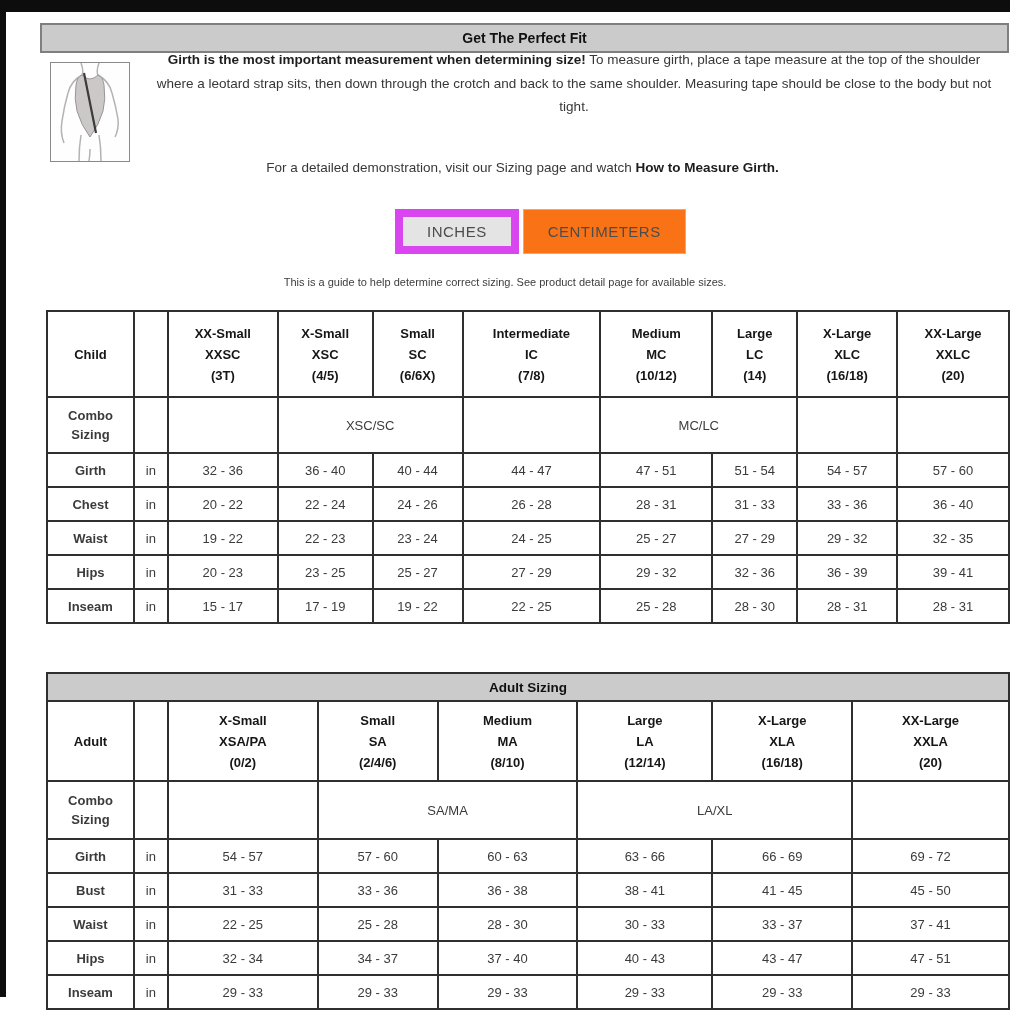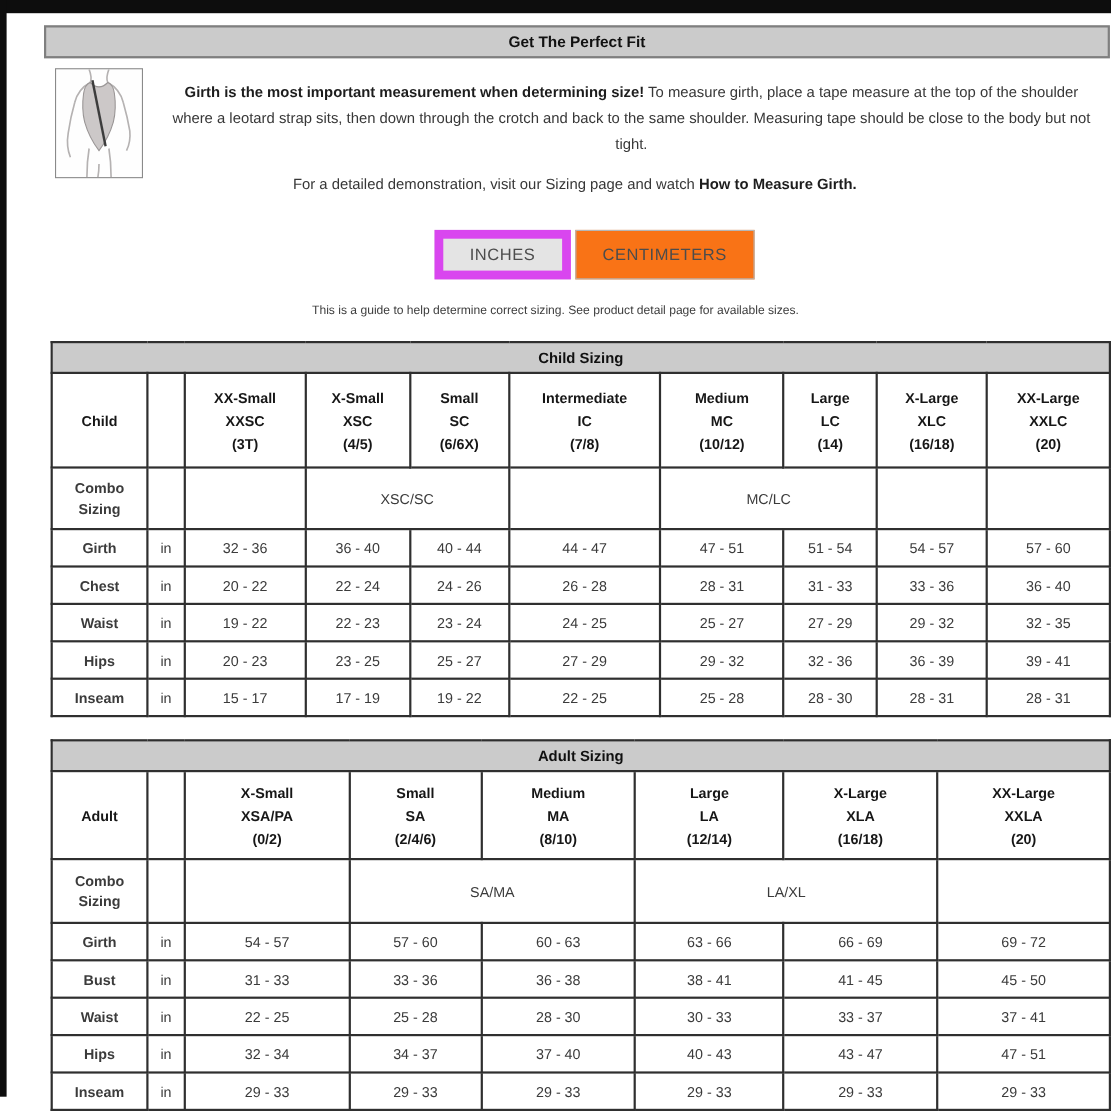--- a/index.html
+++ b/index.html
@@ -17,21 +17,21 @@
     background:#cbcbcb; border:2px solid #7f7f7f;
     text-align:center; line-height:26px;
     font-weight:bold; font-size:14px; color:#111;
   }
 
   .figure-box {
     position:absolute; left:50px; top:62px; width:78px; height:98px;
     border:1px solid #8a8a8a; background:#fefefe;
   }
   .intro {
-    position:absolute; left:148px; top:72px; width:852px; margin:0;
+    position:absolute; left:148px; top:48px; width:852px; margin:0;
     text-align:center; font-size:13.5px; line-height:23.5px; color:#373737;
   }
   .intro b, .demo b { color:#1d1d1d; }
   .demo {
     position:absolute; left:40px; top:160px; width:965px; margin:0;
     text-align:center; font-size:13.5px; color:#373737;
   }
 
   .btn-row { position:absolute; left:395px; top:209px; display:flex; gap:4px; }
   .unit-btn {
@@ -109,23 +109,20 @@
       <col style="width: 110px;">
       <col style="width: 95px;">
       <col style="width: 90px;">
       <col style="width: 138px;">
       <col style="width: 112px;">
       <col style="width: 85px;">
       <col style="width: 100px;">
       <col style="width: 112px;">
     </colgroup>
     <tbody>
-      <tr>
-        <td class="tbl-title" colspan="10">Child Sizing</td>
-      </tr>
       <tr style="height: 86px;">
         <th>Child</th>
         <th></th>
         <th>
           <div>XX-Small</div>
           <div>XXSC</div>
           <div>(3T)</div>
         </th>
         <th>
           <div>X-Small</div>

